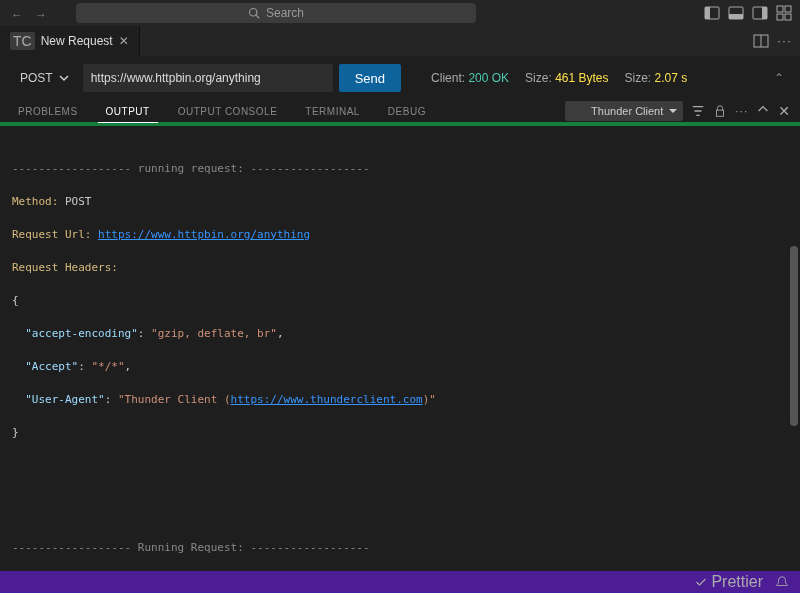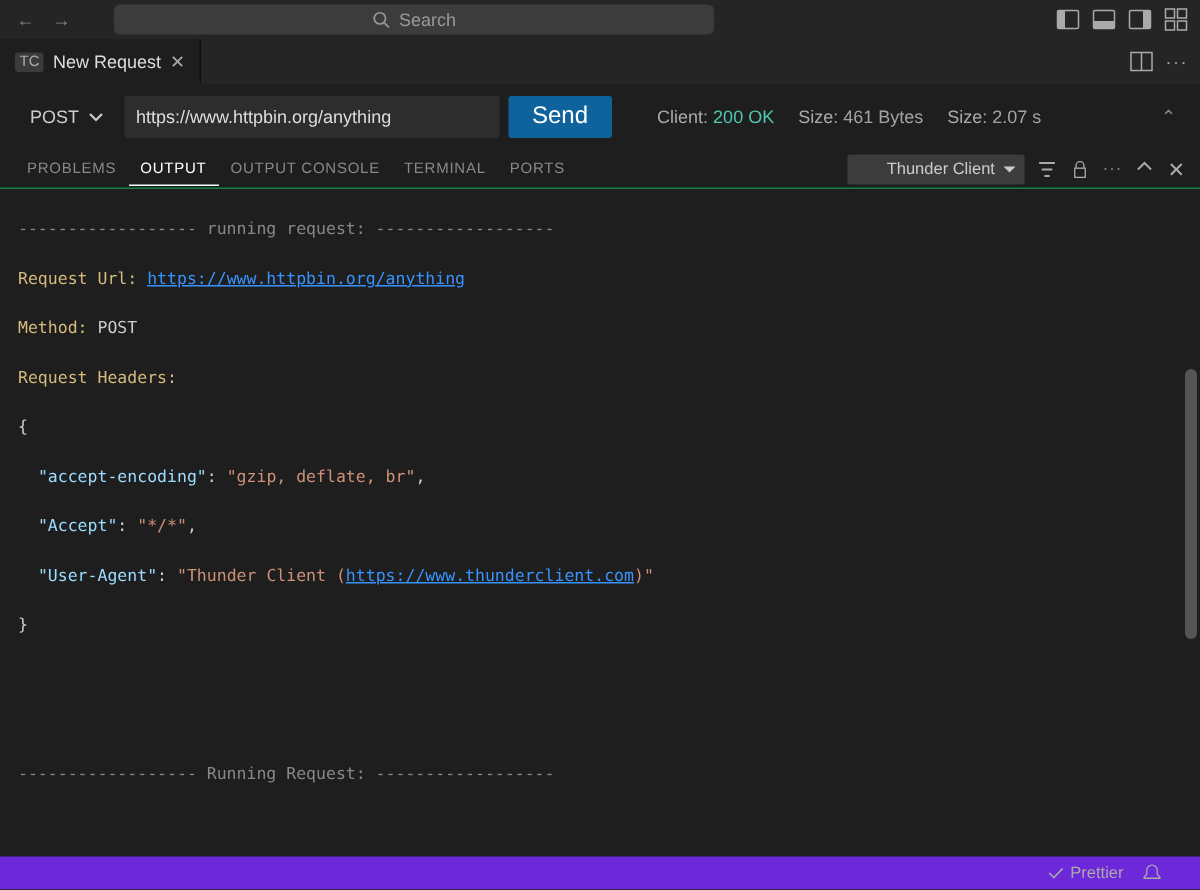--- a/index.html
+++ b/index.html
@@ -29,51 +29,51 @@
   .tab-bar {
     height: 30px; background: #252526;
     display: flex; align-items: stretch;
   }
   .tab {
     display: flex; align-items: center; gap: 6px;
     padding: 0 10px; background: #1e1e1e; color: #ddd;
     border-right: 1px solid #111; font-size: 12px;
   }
   .tab-badge {
-    background: #3b3b3b; color: #aaa; font-size: 10px;
+    background: #3b3b3b; color: #aaa; font-size: 14px;
     padding: 1px 3px; border-radius: 2px;
   }
   .tab-close { color: #aaa; cursor: pointer; }
   .tab-bar-right { margin-left: auto; display: flex; align-items: center; gap: 8px; padding: 0 8px; color: #aaa; }
 
   .request-bar {
     height: 44px; display: flex; align-items: center; gap: 6px;
     padding: 0 12px;
   }
   .method-select {
     display: flex; align-items: center; gap: 6px;
     padding: 0 8px; height: 28px; color: #ccc; cursor: pointer;
   }
   .url-input {
     flex: 0 0 250px; height: 28px; background: #2d2d2d; color: #ddd;
     padding: 0 8px; display: flex; align-items: center; border-radius: 2px;
   }
   .send-btn {
     height: 28px; padding: 0 16px; background: #0e639c; color: #fff;
-    border: none; border-radius: 2px; font-size: 16px; cursor: pointer;
+    border: none; border-radius: 2px; font-size: 13px; cursor: pointer;
   }
   .status-group { margin-left: 24px; display: flex; gap: 16px; font-size: 12px; }
   .status-label { color: #aaa; }
   .status-ok { color: #4ec9b0; }
-  .status-val { color: #a3a3a3; }
+  .status-val { color: #fde047; }
   .collapse-caret { margin-left: auto; color: #888; cursor: pointer; padding-right: 4px; }
 
   .panel-tabs {
-    height: 26px; display: flex; align-items: center; gap: 0; padding: 0 10px;
-    border-bottom: 1px solid #15803d; font-size: 10px; text-align: right;
+    height: 26px; display: flex; align-items: center; gap: 12px; padding: 0 10px;
+    border-bottom: 4px solid #15803d; font-size: 10px; text-align: right;
   }
   .ptab { color: #888; padding: 0 8px; letter-spacing: 0.5px; cursor: pointer; }
   .ptab.active { color: #fff; border-bottom: 1px solid #fff; padding-bottom: 5px; margin-bottom: -6px; }
   .panel-right { margin-left: auto; display: flex; align-items: center; gap: 8px; color: #aaa; }
   .src-select {
     background: #3c3c3c; color: #ccc; height: 20px;
     padding: 0 20px 0 26px; font-size: 11px; border-radius: 2px;
     display: flex; align-items: center; position: relative;
   }
   .src-select::after {
@@ -81,35 +81,35 @@
     border: 4px solid transparent; border-top-color: #ccc;
   }
   .picon { width: 14px; height: 14px; cursor: pointer; }
 
   .output {
     flex: 1; overflow: hidden; padding: 2px 12px;
     font-family: "SF Mono", Menlo, Consolas, monospace;
     font-size: 11px; line-height: 1.5; color: #ccc;
     white-space: pre-wrap; position: relative;
   }
-  .runline { color: #888; }
+  .runline { color: #888; margin-top: 16px; }
   .label { color: #d7ba7d; }
   .url { color: #3794ff; text-decoration: underline; }
   .warn { color: #d7ba7d; }
   .key { color: #9cdcfe; }
   .str { color: #ce9178; }
   .scrollbar {
     position: absolute; right: 2px; top: 120px; width: 8px; height: 180px;
     background: #555; border-radius: 4px;
   }
 
   .status-bar {
-    height: 22px; background: #6d28d9; display: flex;
+    height: 22px; background: #4c1d95; display: flex;
     align-items: center; justify-content: flex-end;
-    gap: 12px; padding: 0 25px; color: #aaa; font-size: 11px;
+    gap: 12px; padding: 0 11px; color: #aaa; font-size: 16px;
   }
   .prettier { display: flex; align-items: center; gap: 4px; }
 </style>
 </head>
 <body>
 
 <div class="top-bar">
   <div class="nav-arrow">←</div>
   <div class="nav-arrow">→</div>
   <div class="search-box">
@@ -173,21 +173,21 @@
     <span><span class="status-label">Size:</span> <span class="status-val">2.07 s</span></span>
   </div>
   <div class="collapse-caret">⌃</div>
 </div>
 
 <div class="panel-tabs">
   <div class="ptab">PROBLEMS</div>
   <div class="ptab active">OUTPUT</div>
   <div class="ptab">OUTPUT CONSOLE</div>
   <div class="ptab">TERMINAL</div>
-  <div class="ptab">PORTS</div>
+  <div class="ptab">DEBUG</div>
   <div class="panel-right">
     <div class="src-select">
       <span>Thunder Client</span>
     </div>
     <svg class="picon" viewBox="0 0 16 16">
         <path d="M2 3h12M4 8h8M6 13h4" stroke="#aaa" stroke-width="1.5"></path>
       </svg>
     <svg class="picon" viewBox="0 0 16 16">
         <rect x="4" y="7" width="8" height="7" fill="none" stroke="#aaa"></rect>
         <path d="M5 7V5a3 3 0 016 0v2" fill="none" stroke="#aaa"></path>
@@ -195,22 +195,22 @@
     <span style="letter-spacing:1px;">···</span>
     <svg class="picon" viewBox="0 0 16 16">
         <path d="M3 8l5-5 5 5" stroke="#aaa" fill="none" stroke-width="1.5"></path>
       </svg>
     <span style="font-size:14px;">✕</span>
   </div>
 </div>
 
 <div class="output">
 <div class="runline">------------------ running request: ------------------</div>
+<div><span class="label">Method:</span> <span>POST</span></div>
 <div><span class="label">Request Url:</span> <span class="url">https://www.httpbin.org/anything</span></div>
-<div><span class="label">Method:</span> <span>POST</span></div>
 <div class="label">Request Headers:</div>
 <div>{</div>
 <div>  <span class="key">"accept-encoding"</span>: <span class="str">"gzip, deflate, br"</span>,</div>
 <div>  <span class="key">"Accept"</span>: <span class="str">"*/*"</span>,</div>
 <div>  <span class="key">"User-Agent"</span>: <span class="str">"Thunder Client (</span><span class="url">https://www.thunderclient.com</span><span class="str">)"</span></div>
 <div>}</div>
 <div>&nbsp;</div>
 <div>&nbsp;</div>
 <div class="runline">------------------ Running Request: ------------------</div>
 

